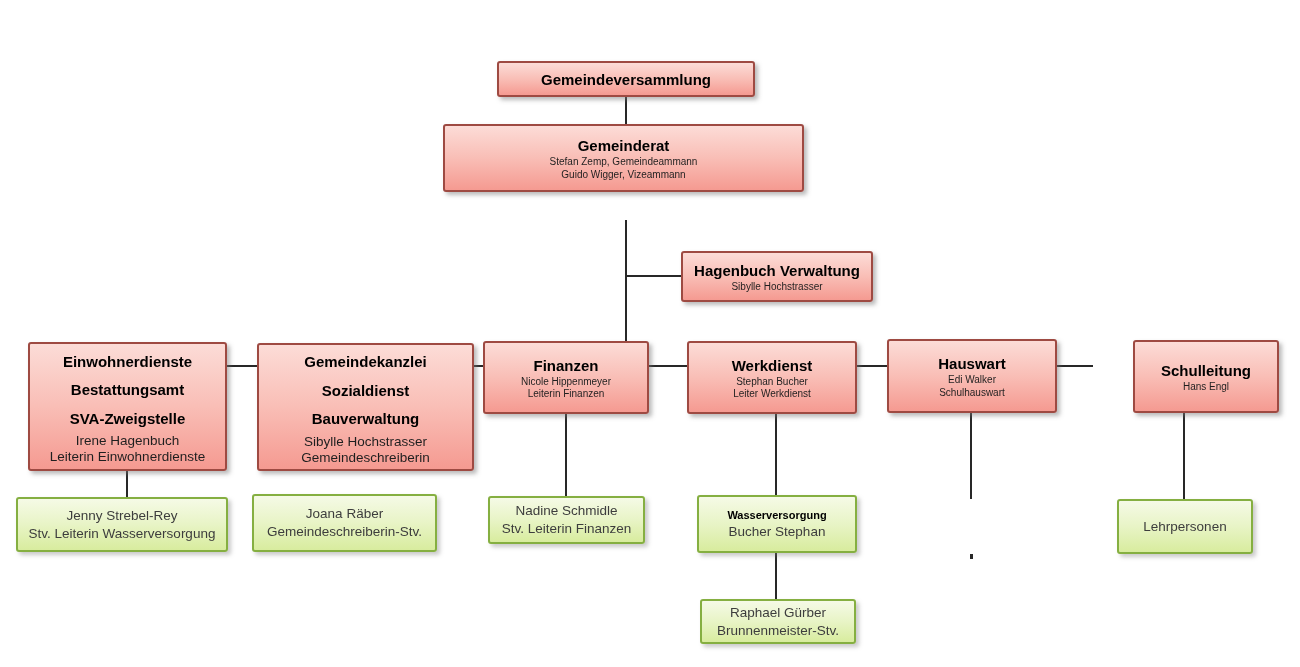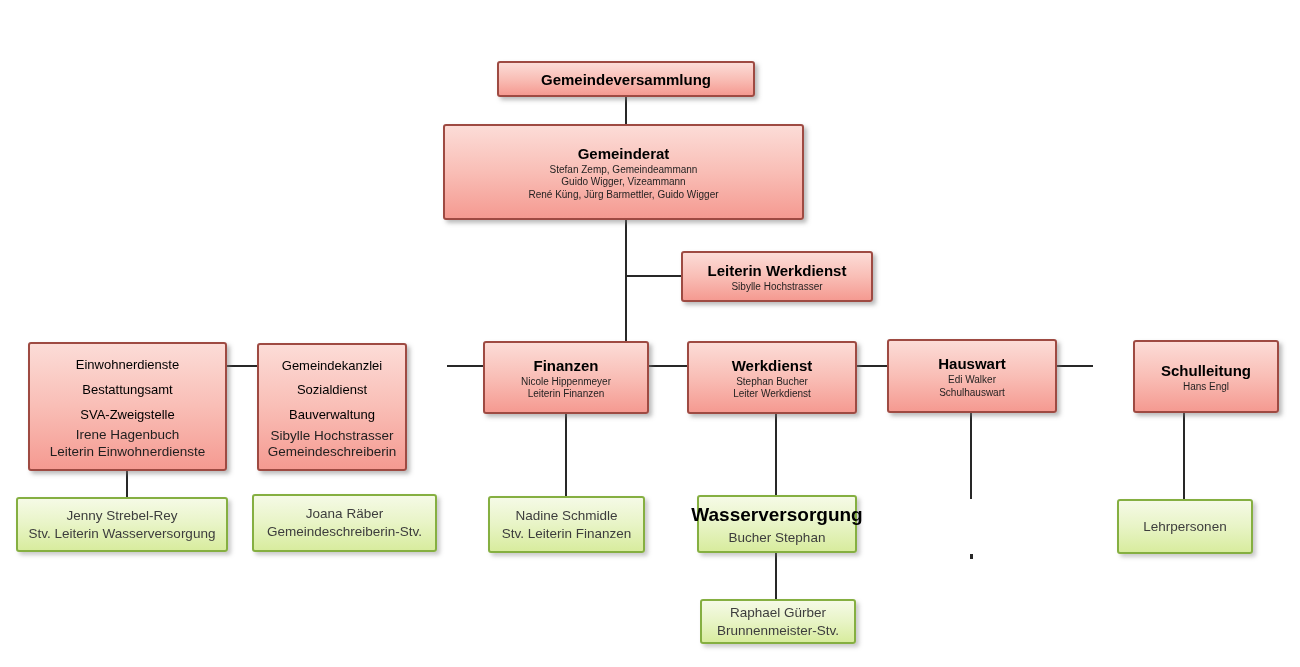--- a/index.html
+++ b/index.html
@@ -16,25 +16,25 @@
     background:linear-gradient(180deg,#fcdcd7 0%,#f9beb6 50%,#f59a91 100%);
     border:2px solid #9e4a42;
     box-shadow:3px 3px 4px rgba(120,120,120,0.5);
   }
   .green{
     background:linear-gradient(180deg,#f5fae6 0%,#e8f4c6 50%,#d8ec9e 100%);
     border:2px solid #85af41;
     box-shadow:3px 3px 4px rgba(120,120,120,0.4);
   }
   .t{font-weight:bold;color:#000;font-size:15px;line-height:1.4;display:block;}
-  .ts{font-weight:normal;color:#000;font-size:13px;line-height:1.9;display:block;}
+  .ts{font-weight:bold;color:#000;font-size:15px;line-height:1.9;display:block;}
   .m{color:#1f1f1f;font-size:10px;line-height:1.25;display:block;}
   .ms{color:#1f1f1f;font-size:13.5px;line-height:1.2;display:block;}
   .gm{color:#3d3d3d;font-size:13.5px;line-height:1.3;display:block;}
-  .gt{font-weight:bold;color:#000;font-size:19px;line-height:1.4;display:block;}
+  .gt{font-weight:bold;color:#000;font-size:11px;line-height:1.4;display:block;}
   .line{position:absolute;background:#282828;}
 </style>
 </head>
 <body>
 
 <div class="stage">
 
   <div class="line" style="left:625px;top:97px;width:2px;height:27px"></div>
   <div class="line" style="left:625px;top:220px;width:2px;height:121px"></div>
   <div class="line" style="left:625px;top:275px;width:56px;height:2px"></div>
@@ -48,41 +48,40 @@
   <div class="line" style="left:775px;top:414px;width:2px;height:81px"></div>
   <div class="line" style="left:970px;top:413px;width:2px;height:86px"></div>
   <div class="line" style="left:1183px;top:413px;width:2px;height:86px"></div>
   <div class="line" style="left:775px;top:553px;width:2px;height:46px"></div>
   <div class="line" style="left:970px;top:554px;width:3px;height:5px"></div>
 
   <div class="node pink" style="left:497px;top:61px;width:258px;height:36px">
     <span class="t">Gemeindeversammlung</span>
   </div>
 
-  <div class="node pink" style="left:443px;top:124px;width:361px;height:96px">
+  <div class="node pink" style="left:443px;top:124px;width:361px;height:68px">
     <span class="t">Gemeinderat</span>
     <span class="m">Stefan Zemp, Gemeindeammann</span>
     <span class="m">Guido Wigger, Vizeammann</span>
-    <span class="m">René Küng, Jürg Barmettler, Guido Wigger</span>
   </div>
 
   <div class="node pink" style="left:681px;top:251px;width:192px;height:51px">
-    <span class="t">Leiterin Werkdienst</span>
+    <span class="t">Hagenbuch Verwaltung</span>
     <span class="m">Sibylle Hochstrasser</span>
   </div>
 
   <div class="node pink" style="left:28px;top:342px;width:199px;height:129px">
     <span class="ts">Einwohnerdienste</span>
     <span class="ts">Bestattungsamt</span>
     <span class="ts">SVA-Zweigstelle</span>
     <span class="ms">Irene Hagenbuch</span>
     <span class="ms">Leiterin Einwohnerdienste</span>
   </div>
 
-  <div class="node pink" style="left:257px;top:343px;width:150px;height:128px">
+  <div class="node pink" style="left:257px;top:343px;width:217px;height:128px">
     <span class="ts">Gemeindekanzlei</span>
     <span class="ts">Sozialdienst</span>
     <span class="ts">Bauverwaltung</span>
     <span class="ms">Sibylle Hochstrasser</span>
     <span class="ms">Gemeindeschreiberin</span>
   </div>
 
   <div class="node pink" style="left:687px;top:341px;width:170px;height:73px">
     <span class="t">Werkdienst</span>
     <span class="m">Stephan Bucher</span>
@@ -109,21 +108,21 @@
   <div class="node green" style="left:16px;top:497px;width:212px;height:55px">
     <span class="gm">Jenny Strebel-Rey</span>
     <span class="gm">Stv. Leiterin Wasserversorgung</span>
   </div>
 
   <div class="node green" style="left:252px;top:494px;width:185px;height:58px">
     <span class="gm">Joana Räber</span>
     <span class="gm">Gemeindeschreiberin-Stv.</span>
   </div>
 
-  <div class="node green" style="left:488px;top:496px;width:157px;height:57px">
+  <div class="node green" style="left:488px;top:496px;width:157px;height:48px">
     <span class="gm">Nadine Schmidle</span>
     <span class="gm">Stv. Leiterin Finanzen</span>
   </div>
 
   <div class="node green" style="left:697px;top:495px;width:160px;height:58px">
     <span class="gt">Wasserversorgung</span>
     <span class="gm">Bucher Stephan</span>
   </div>
 
 

